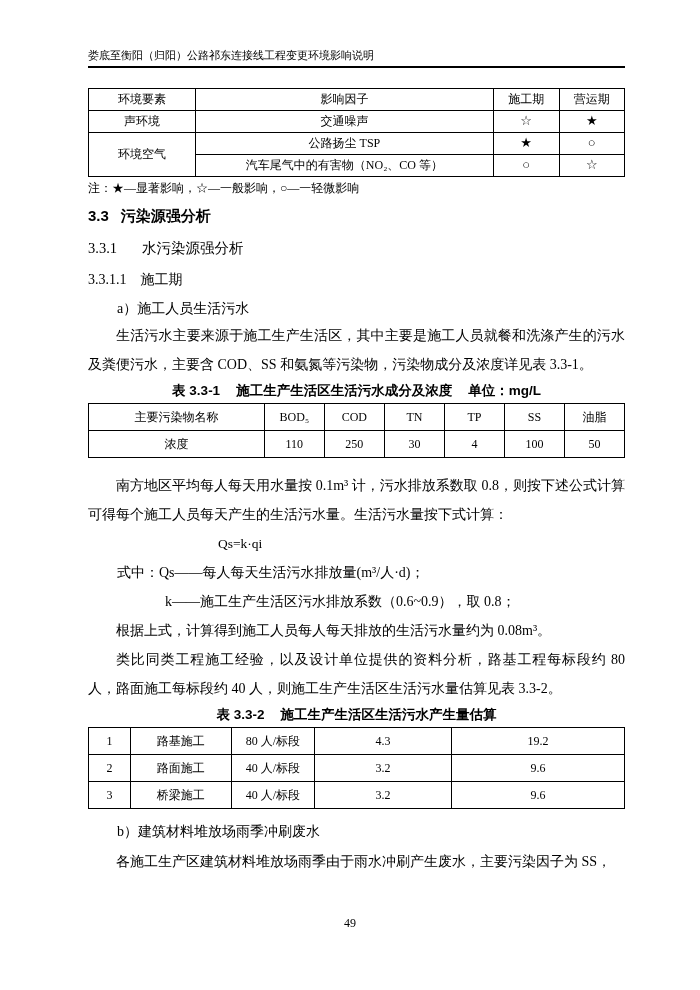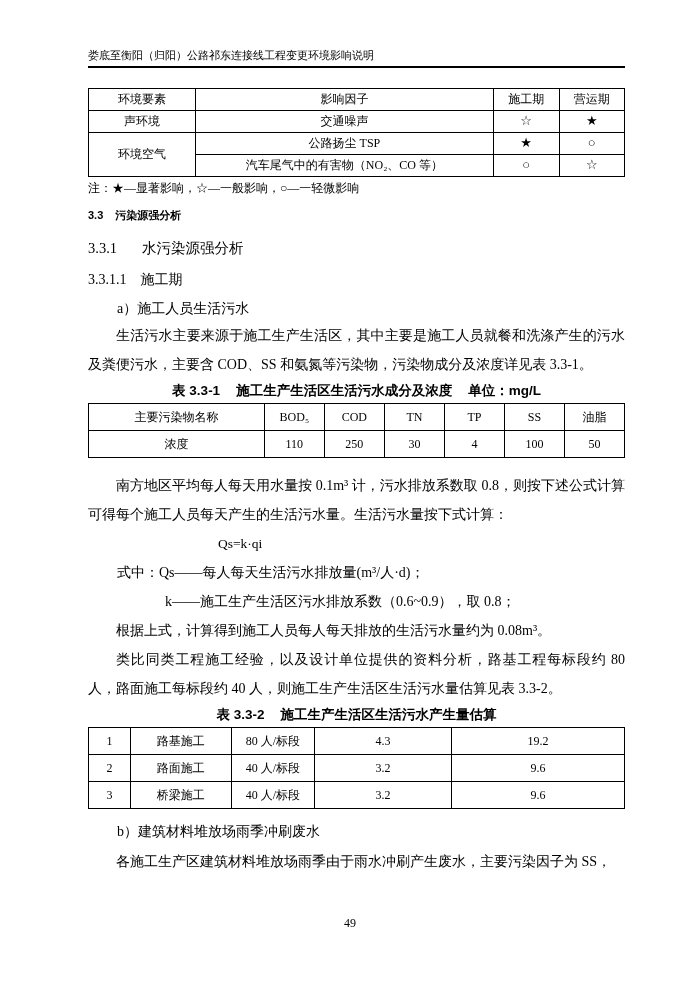--- a/index.html
+++ b/index.html
@@ -30,21 +30,21 @@
     overflow:hidden; white-space:nowrap;
   }
   .t-impact td { height:19px; }
   .t-impact td.sym { font-size:13px; }
   .t-sewage td { height:24px;font-family:Liberation Serif, serif; }
   .t-estimate td { height:24px; }
 
   .note { font-size:12px; line-height:16px; margin-top:3px; }
 
   .h1 {
-    margin-top:10px; font-size:11px; font-weight:bold; line-height:19px;
+    margin-top:10px; font-size:15px; font-weight:bold; line-height:19px;
     font-family:"Liberation Sans","DejaVu Sans",sans-serif;
   }
   .h1 .title { margin-left:12px; }
   .h2 { margin-top:14px; font-size:14.5px; line-height:19px; }
   .h2 .title { margin-left:25px;font-family:Liberation Mono, monospace; }
   .h3 { margin-top:12px; font-size:14px; line-height:18px; }
   .h3 .title { margin-left:14px; }
 
   .item { margin-top:11px; font-size:14px; line-height:18px; padding-left:29px; }
 

